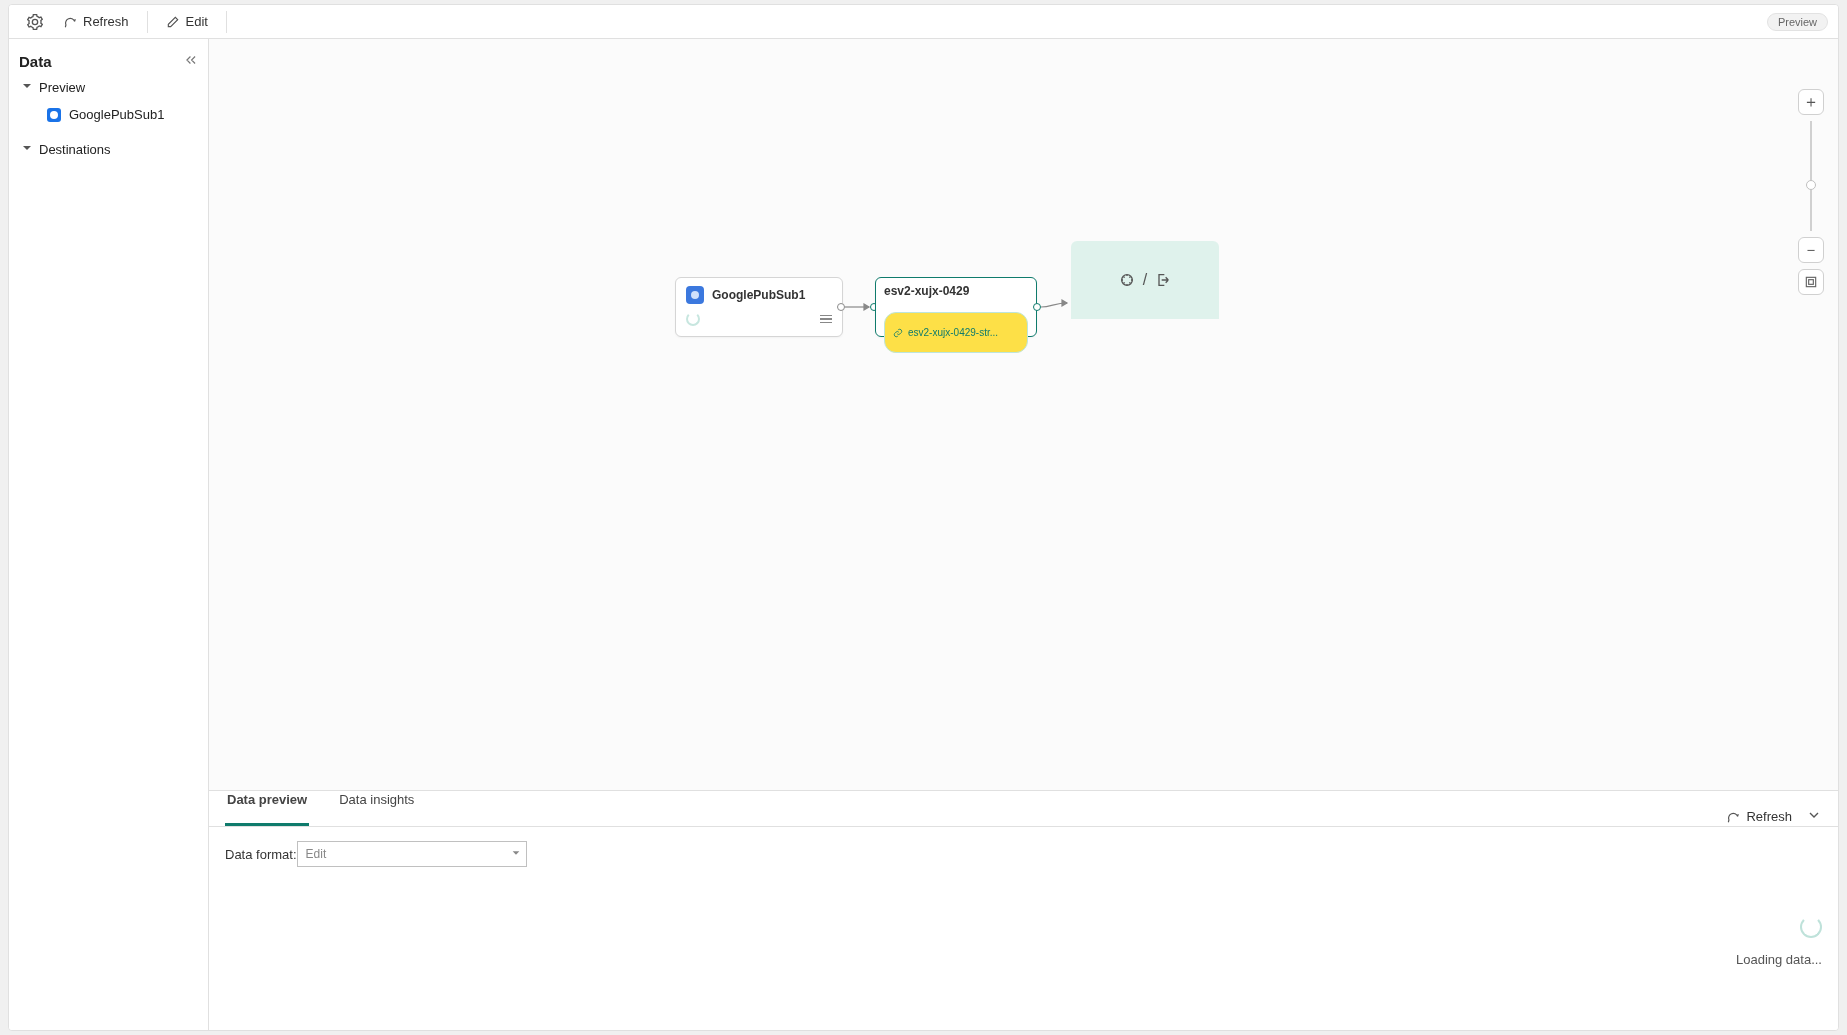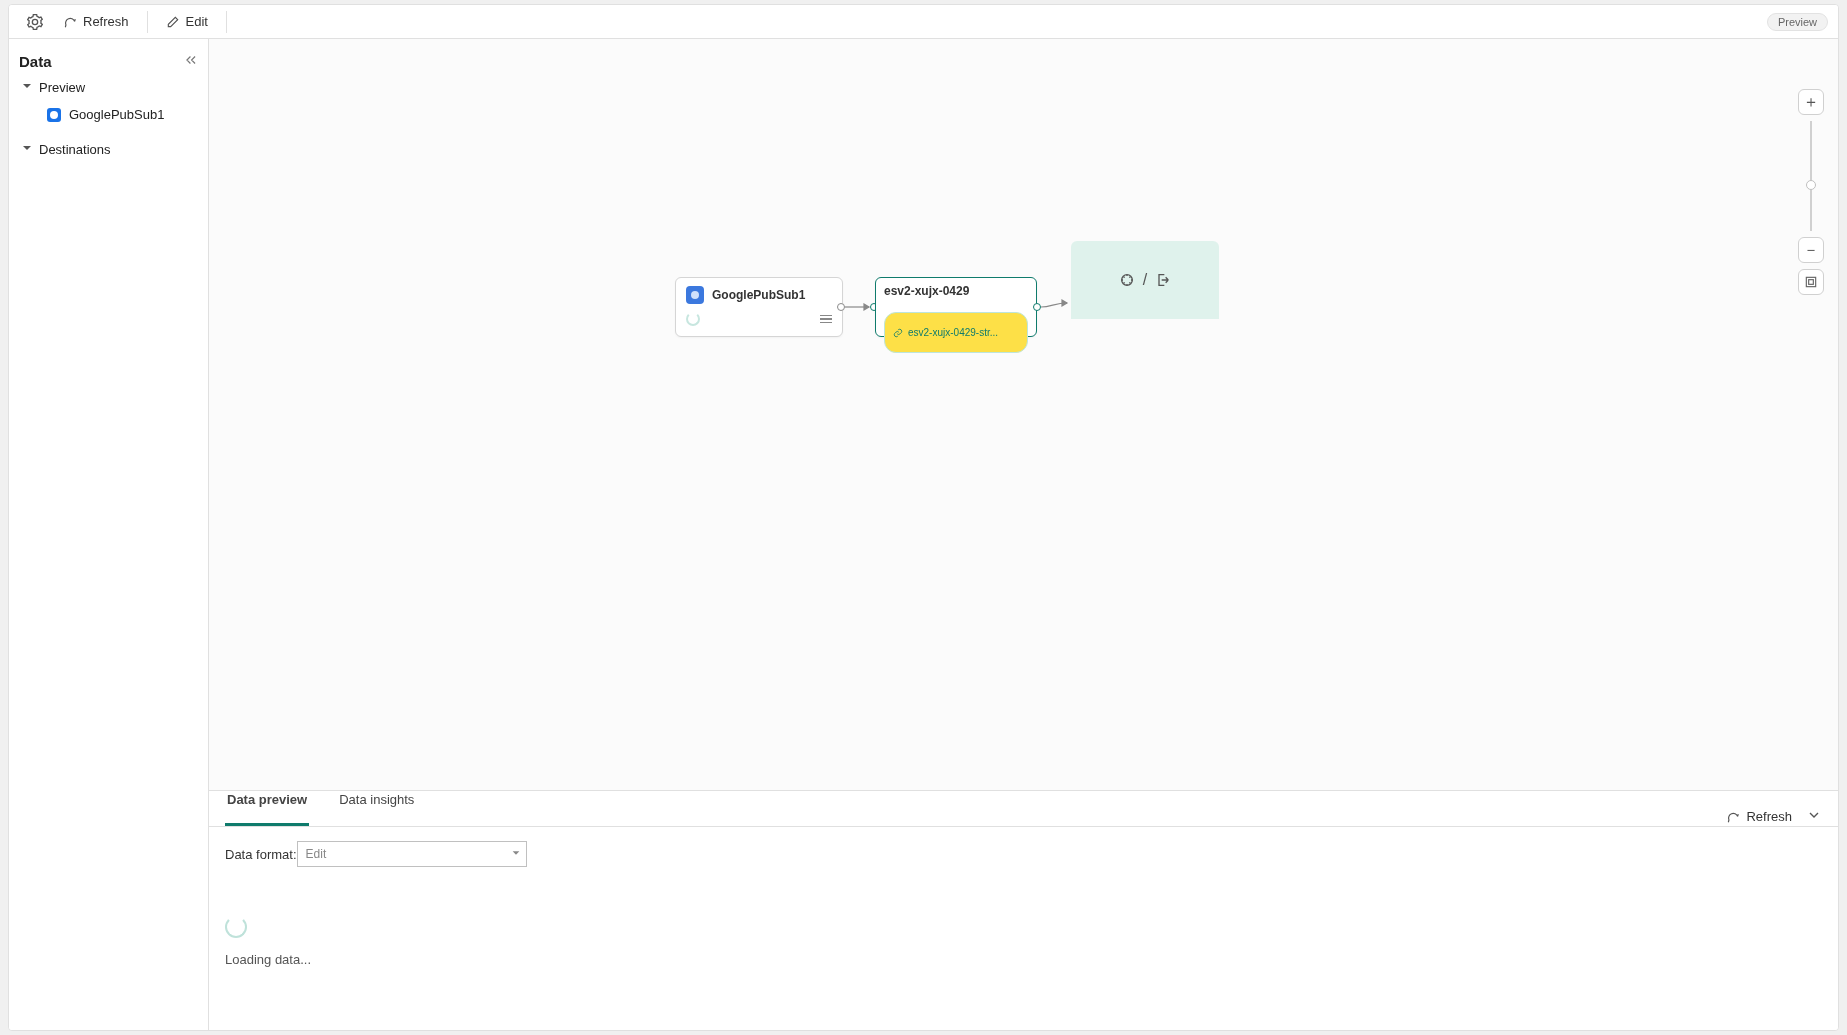--- a/index.html
+++ b/index.html
@@ -71,21 +71,21 @@
   .bp-tab{font-size:13px;padding:16px 2px;color:#444;border-bottom:3px solid transparent;cursor:pointer;}
   .bp-tab.active{font-weight:600;border-bottom-color:#0f7b6c;}
   .bp-tab-right{margin-left:auto;display:flex;align-items:center;gap:14px;}
   .refresh-btn2{display:flex;align-items:center;gap:6px;font-size:13px;color:#333;background:none;border:none;cursor:pointer;}
   .collapse-down{background:none;border:none;cursor:pointer;color:#555;}
   .bp-body{flex:1;padding:14px 16px;position:relative;display:flex;flex-direction:column;}
   .data-format{display:flex;align-items:center;font-size:13px;color:#333;}
   .select-wrap{position:relative;}
   .select{width:230px;height:26px;border:1px solid #c0c0c0;background:#fff;padding:0 22px 0 8px;font-size:12px;color:#888;display:flex;align-items:center;cursor:pointer;}
   .select .caret{position:absolute;right:6px;top:50%;transform:translateY(-50%);color:#888;}
-  .loading-area{flex:1;display:flex;flex-direction:column;align-items:flex-start;justify-content:center;gap:14px;color:#555;font-size:13px;}
+  .loading-area{flex:1;display:flex;flex-direction:column;align-items:flex-end;justify-content:center;gap:14px;color:#555;font-size:13px;}
   .spinner-lg{width:22px;height:22px;border:2px solid #bfe2da;border-top-color:transparent;border-radius:50%;animation:spin 1s linear infinite;}
 
   @keyframes spin{to{transform:rotate(360deg);}}
 </style>
 </head>
 <body>
 
 <div class="app-frame">
 
 

